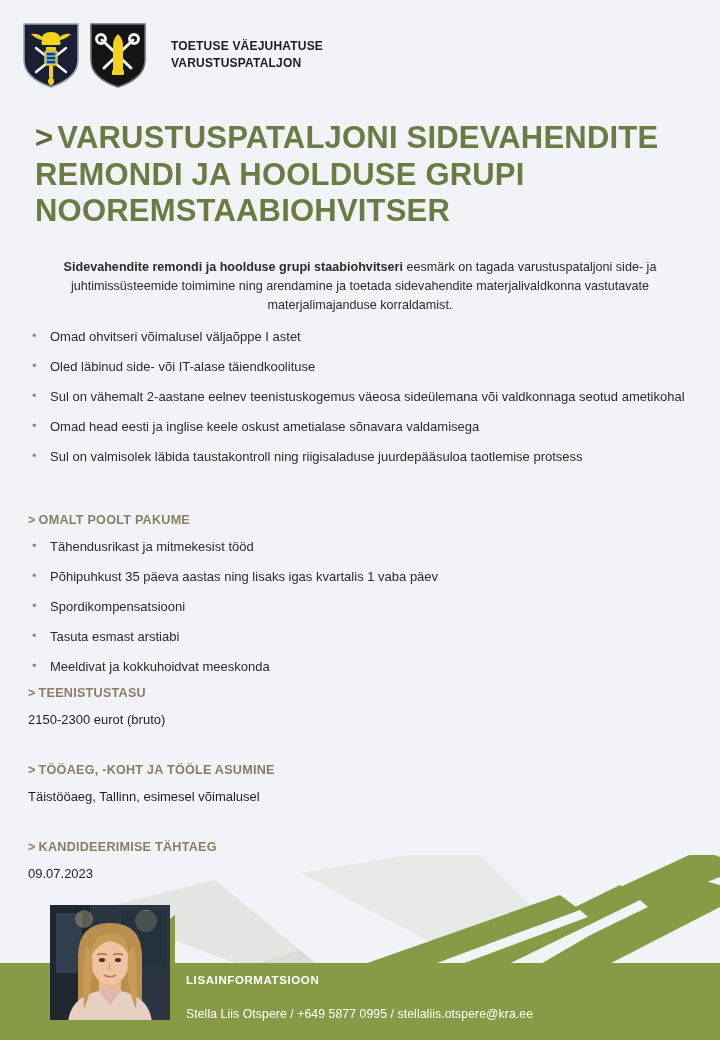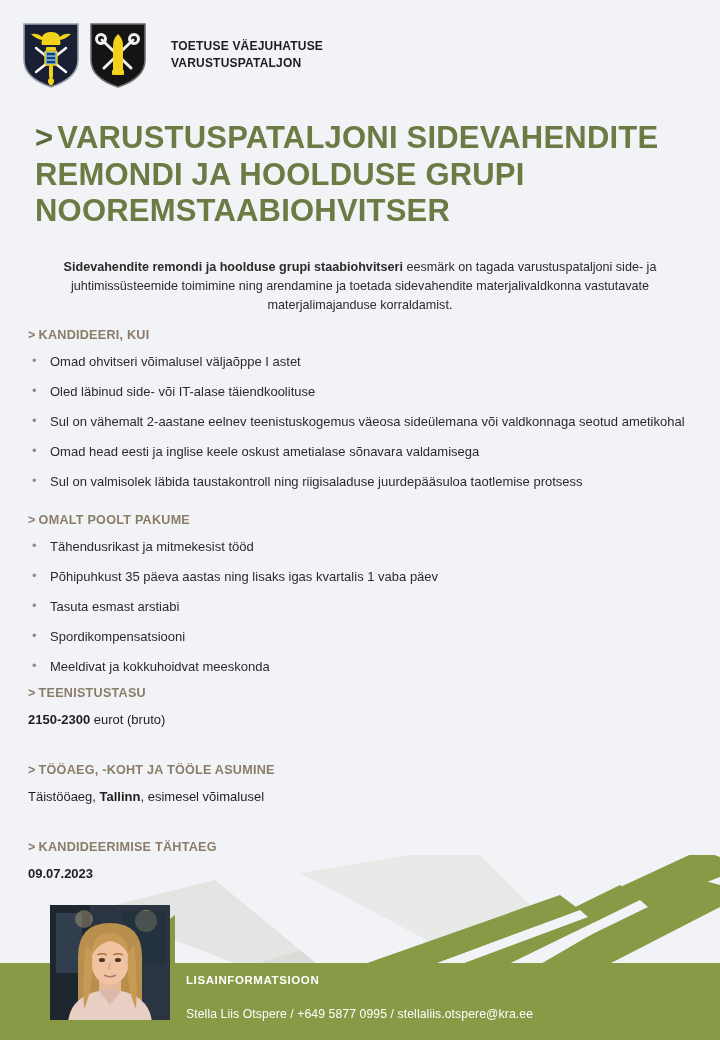--- a/index.html
+++ b/index.html
@@ -54,21 +54,21 @@
   ul.bullets li {
     position:relative; padding-left:22px; margin-bottom:12px;
     font-size:13px; line-height:1.38; color:#2b2b2b;
   }
   ul.bullets li::before {
     content:"•"; position:absolute; left:4px; top:-1px;
     color:#8d8d8d; font-size:13px;
   }
 
   .value-line { font-size:13px; line-height:1.4; color:#1f1f1f; }
-  .value-line b { font-weight:bold; }
+  .value-line b { font-weight:normal; }
 
   #sec-kandideeri { top:328px; }
   #sec-pakume     { top:513px; }
   #sec-tasu       { top:686px; }
   #sec-tooaeg     { top:763px; }
   #sec-tahtaeg    { top:840px; }
 
   
   .deco { position:absolute; left:0; top:855px; width:720px; height:185px; }
 
@@ -141,41 +141,38 @@
 
 <div class="job-title">
   <span class="chev">&gt;</span><span>VARUSTUSPATALJONI SIDEVAHENDITE REMONDI JA HOOLDUSE GRUPI NOOREMSTAABIOHVITSER</span>
 </div>
 
 <div class="intro">
   <b>Sidevahendite remondi ja hoolduse grupi staabiohvitseri</b><span> eesmärk on tagada varustuspataljoni side- ja juhtimissüsteemide toimimine ning arendamine ja toetada sidevahendite materjalivaldkonna vastutavate materjalimajanduse korraldamist.</span>
 </div>
 
 <div class="section" id="sec-kandideeri">
-  <div class="sec-head">
-    <span class="chev">&gt;</span><span>KANDIDEERI, KUI</span>
-  </div>
   <ul class="bullets">
     <li>Omad ohvitseri võimalusel väljaõppe I astet</li>
     <li>Oled läbinud side- või IT-alase täiendkoolituse</li>
     <li>Sul on vähemalt 2-aastane eelnev teenistuskogemus väeosa sideülemana või valdkonnaga seotud ametikohal</li>
     <li>Omad head eesti ja inglise keele oskust ametialase sõnavara valdamisega</li>
     <li>Sul on valmisolek läbida taustakontroll ning riigisaladuse juurdepääsuloa taotlemise protsess</li>
   </ul>
 </div>
 
 <div class="section" id="sec-pakume">
   <div class="sec-head">
     <span class="chev">&gt;</span><span>OMALT POOLT PAKUME</span>
   </div>
   <ul class="bullets">
     <li>Tähendusrikast ja mitmekesist tööd</li>
     <li>Põhipuhkust 35 päeva aastas ning lisaks igas kvartalis 1 vaba päev</li>
+    <li>Spordikompensatsiooni</li>
     <li>Tasuta esmast arstiabi</li>
-    <li>Spordikompensatsiooni</li>
     <li>Meeldivat ja kokkuhoidvat meeskonda</li>
   </ul>
 </div>
 
 <div class="section" id="sec-tasu">
   <div class="sec-head">
     <span class="chev">&gt;</span><span>TEENISTUSTASU</span>
   </div>
   <div class="value-line">
     <b>2150-2300</b><span> eurot (bruto)</span>

